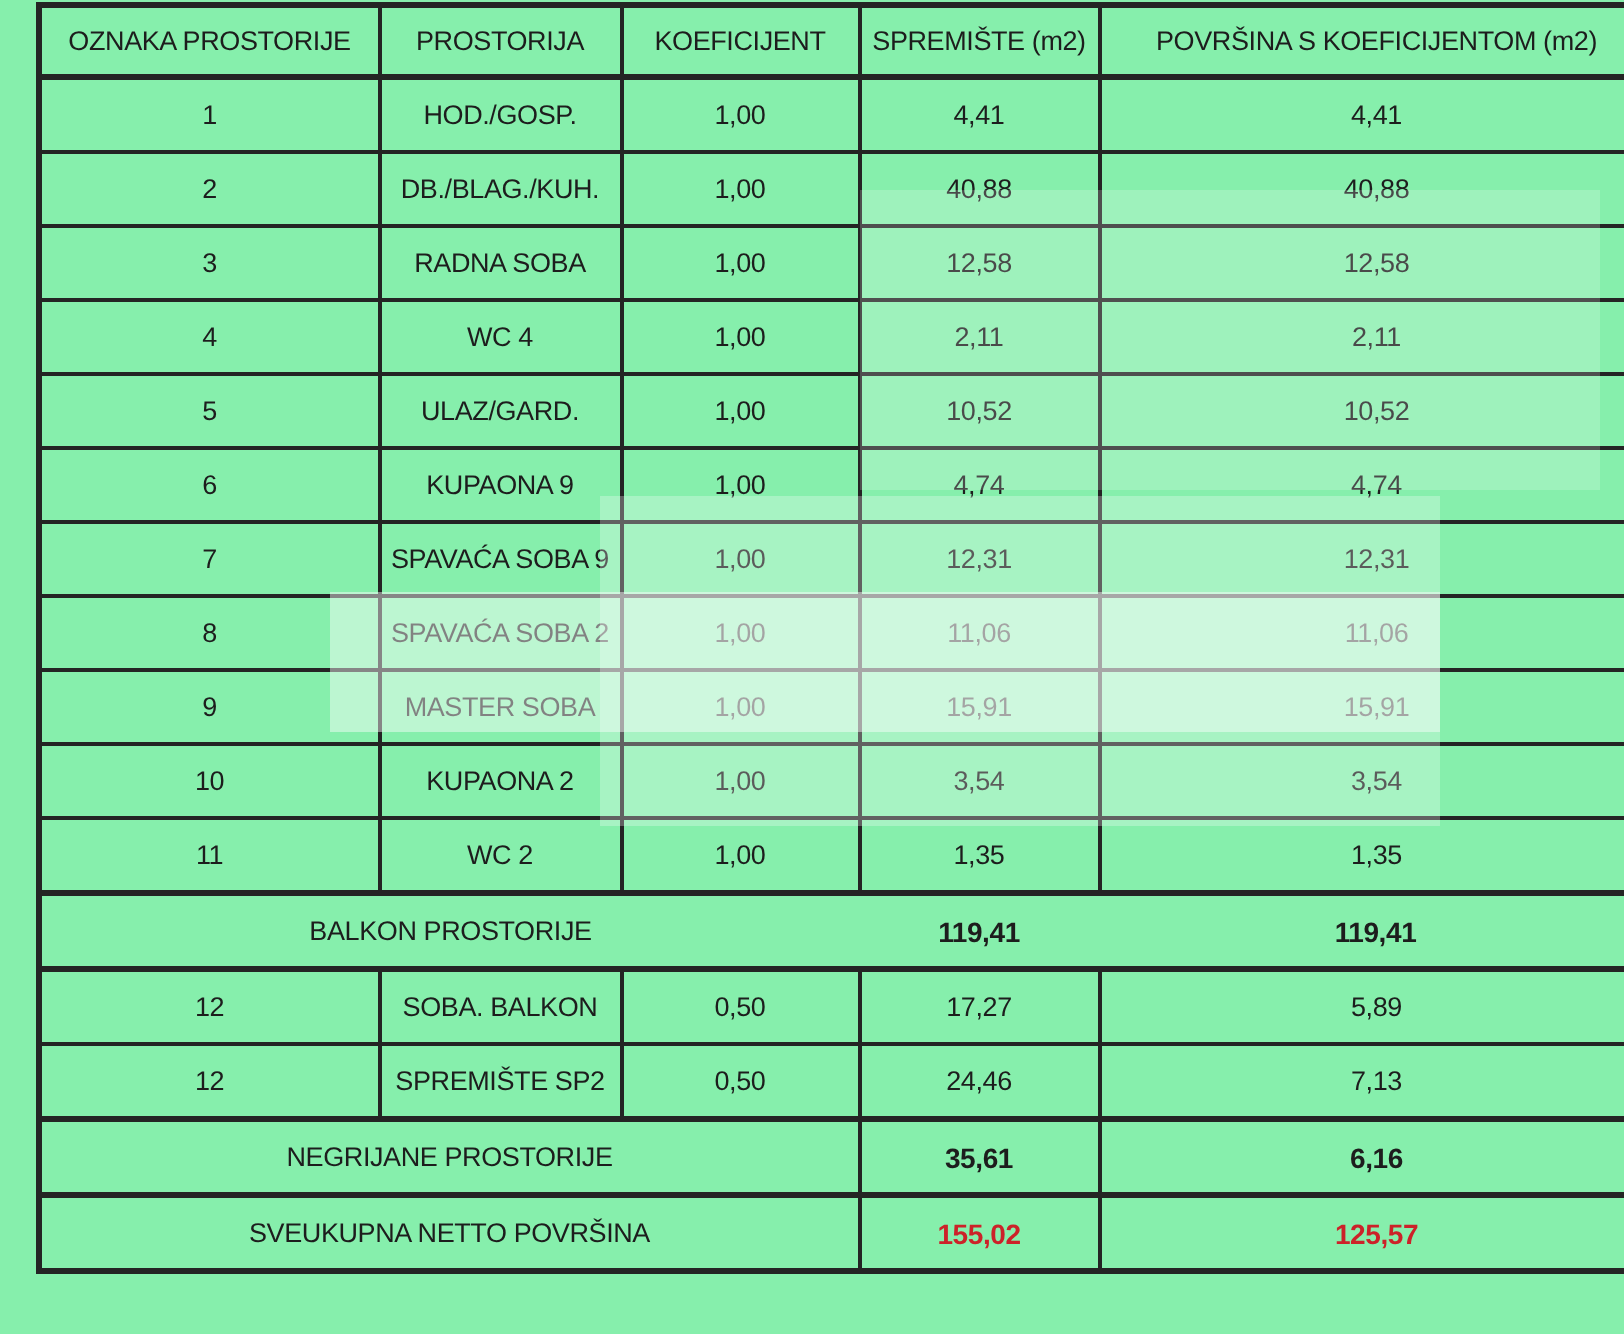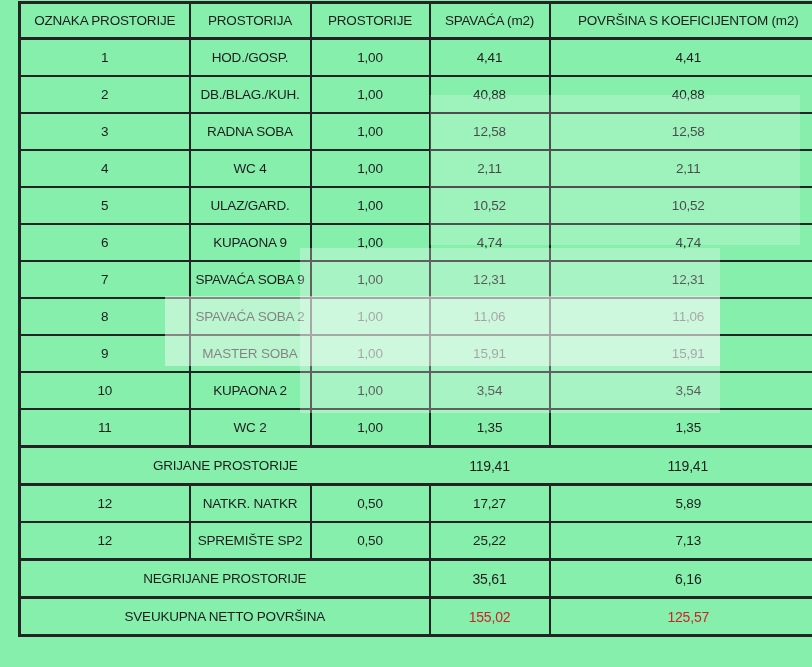--- a/index.html
+++ b/index.html
@@ -43,21 +43,21 @@
     font-weight: 400;
   }
   .area-table tr.thick-top td {
     border-top-width: 3px;
   }
   .area-table tr.no-vlines td {
     border-left: none;
     border-right: none;
   }
   .area-table td.bold {
-    font-weight: 400;
+    font-weight: 700;
     font-size: 14px;
     margin-top: 22px;
   }
   .area-table td.red {
     color: #cc2229;
   }
   
   .watermark {
     position: absolute;
     left: 0; top: 0; right: 0; bottom: 0;
@@ -80,22 +80,22 @@
       <col style="width:170px">
         <col style="width:121px">
         <col style="width:119px">
         <col style="width:120px">
         <col style="width:278px">
     </colgroup>
     <thead>
       <tr>
         <th>OZNAKA PROSTORIJE</th>
         <th>PROSTORIJA</th>
-        <th>PROSTORIJE</th>
-        <th>SPAVAĆA (m2)</th>
+        <th>KOEFICIJENT</th>
+        <th>SPREMIŠTE (m2)</th>
         <th>POVRŠINA S KOEFICIJENTOM (m2)</th>
       </tr>
     </thead>
     <tbody>
       <tr>
         <td>1</td>
         <td>HOD./GOSP.</td>
         <td>1,00</td>
         <td>4,41</td>
         <td>4,41</td>
@@ -164,36 +164,36 @@
         <td>3,54</td>
       </tr>
       <tr>
         <td>11</td>
         <td>WC 2</td>
         <td>1,00</td>
         <td>1,35</td>
         <td>1,35</td>
       </tr>
       <tr class="thick-top no-vlines">
-        <td colspan="3">GRIJANE PROSTORIJE</td>
+        <td colspan="3">BALKON PROSTORIJE</td>
         <td class="bold">119,41</td>
         <td class="bold">119,41</td>
       </tr>
       <tr class="thick-top">
         <td>12</td>
-        <td>NATKR. NATKR</td>
+        <td>SOBA. BALKON</td>
         <td>0,50</td>
         <td>17,27</td>
         <td>5,89</td>
       </tr>
       <tr>
         <td>12</td>
         <td>SPREMIŠTE SP2</td>
         <td>0,50</td>
-        <td>25,22</td>
+        <td>24,46</td>
         <td>7,13</td>
       </tr>
       <tr class="thick-top">
         <td colspan="3">NEGRIJANE PROSTORIJE</td>
         <td class="bold">35,61</td>
         <td class="bold">6,16</td>
       </tr>
       <tr class="thick-top">
         <td colspan="3">SVEUKUPNA NETTO POVRŠINA</td>
         <td class="bold red">155,02</td>

